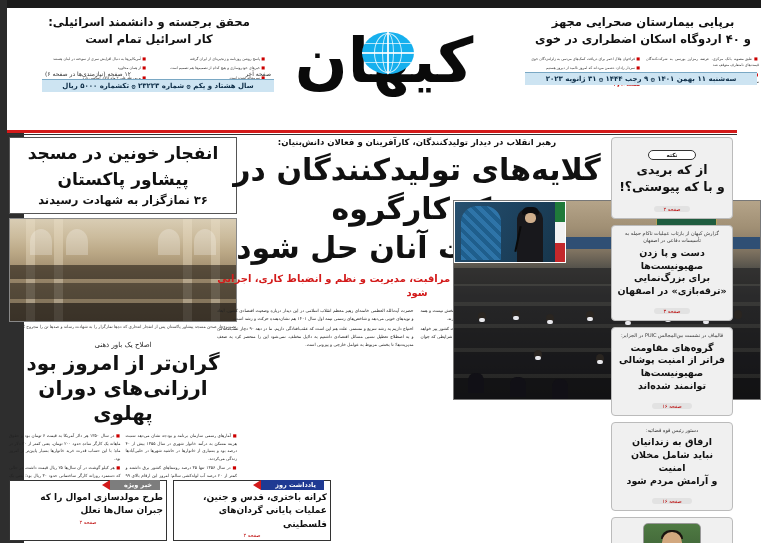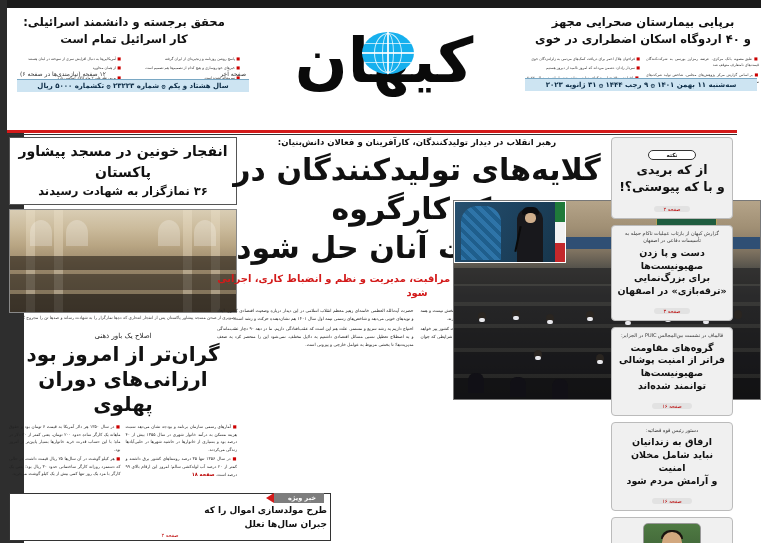--- a/index.html
+++ b/index.html
@@ -57,38 +57,38 @@
   .globe-arc1 { left: 12px; width: 28px; }
   .globe-arc2 { left: 20px; width: 12px; }
   .globe-lat {
     position: absolute; left: 3px; width: 46px; height: 1.2px;
     background: rgba(255,255,255,.7); z-index: 3;
   }
 
   
   .mh-side { position: absolute; top: 6px; width: 232px; }
   .mh-right { right: 2px; }
-  .mh-left  { left: 1px; }
+  .mh-left  { left: 26px; }
   .mh-head {
     font-size: 11.5px; font-weight: bold; color: #111; line-height: 1.5;
     text-align: center; padding: 0 3px;
   }
   .mh-head .ln { display: block; }
   .mh-bullets {
     margin-top: 6px; display: flex; gap: 6px; direction: rtl;
     font-size: 3.6px; line-height: 1.9; color: #333; text-align: justify;
   }
   .mh-bullets .col { flex: 1; }
   .mh-bullets p { margin-bottom: 2px; }
   .mh-bullets .sq { color: #c00; font-size: 4px; }
   .mh-pg { color: #b00; font-weight: bold; }
 
   
   .datebar {
-    position: absolute; bottom: 0; right: 2px; width: 232px; height: 13px;
+    position: absolute; bottom: 6px; right: 2px; width: 232px; height: 13px;
     background: #cde4f2; border-top: 1px solid #7aa8c4;
     font-size: 7px; font-weight: bold; color: #0b2b45;
     display: flex; align-items: center; justify-content: center;
     letter-spacing: .2px;
   }
   .issuebar {
     position: absolute; bottom: 2px; left: 9px; width: 232px; height: 13px;
     background: #cde4f2; border-top: 1px solid #7aa8c4;
     font-size: 7px; font-weight: bold; color: #0b2b45;
     display: flex; align-items: center; justify-content: center;
@@ -100,21 +100,21 @@
 
   
   .redrule { position: absolute; top: 130px; left: 7px; right: 24px; height: 3px; background: #d31a1a; }
   .redrule2 { position: absolute; top: 134px; left: 7px; right: 24px; height: 1px; background: #333; }
 
   
   .col-left { position: absolute; top: 137px; left: 9px; width: 228px; }
   .lead-box {
     border: 1px solid #555; padding: 3px 4px 4px; text-align: center; background: #fff;
   }
-  .lead-box .t1 { font-size: 14px; font-weight: bold; color: #111; line-height: 1.5; }
+  .lead-box .t1 { font-size: 17px; font-weight: bold; color: #111; line-height: 1.5; }
   .lead-box .t2 { font-size: 11.5px; font-weight: bold; color: #111; line-height: 1.5; }
   .photo {
     margin-top: 4px; width: 100%; height: 104px; border: 1px solid #888;
     background:
       linear-gradient(180deg,#d9cdb4 0%,#cbbb9c 18%,#b9a684 34%,#9d8a6c 52%,#8a7a60 70%,#7b6c54 100%);
     position: relative; overflow: hidden;
   }
   .photo .arch {
     position: absolute; background: rgba(255,255,255,.25);
     border-radius: 50% 50% 0 0;
@@ -388,20 +388,28 @@
       </div>
       <div class="col">
         <p><span class="sq">■</span> <span>در سال ۱۳۵۰ هر دلار آمریکا به قیمت ۷ تومان بود و حقوق ماهانه یک کارگر ساده حدود ۲۰۰ تومان، یعنی کمتر از ۳۰ دلار در ماه؛ با این حساب قدرت خرید خانوارها بسیار پایین‌تر از امروز بود.</span></p>
         <p><span class="sq">■</span> <span>هر کیلو گوشت در آن سال‌ها ۲۵ ریال قیمت داشت، در حالی که دستمزد روزانه کارگر ساختمانی حدود ۳۰ ریال بود؛ یعنی یک کارگر با مزد یک روز تنها کمی بیش از یک کیلو گوشت می‌خرید.</span></p>
       </div>
     </div>
   </div>
 
   <div class="bottom-boxes">
 
+    <div class="bbox">
+      <span class="bbox-tab tab-blue">یادداشت روز</span>
+      <div class="bbox-title">
+        <span class="ln">کرانه باختری، قدس و جنین،</span>
+        <span class="ln">عملیات پایانی گردان‌های فلسطینی</span>
+      </div>
+      <div class="bbox-pg">صفحه ۲</div>
+    </div>
 
     <div class="bbox">
       <span class="bbox-tab tab-gray">خبر ویژه</span>
       <div class="bbox-title">
         <span class="ln">طرح مولدسازی اموال را که</span>
         <span class="ln">جبران سال‌ها تعلل</span>
       </div>
       <div class="bbox-pg">صفحه ۲</div>
     </div>
   </div>

